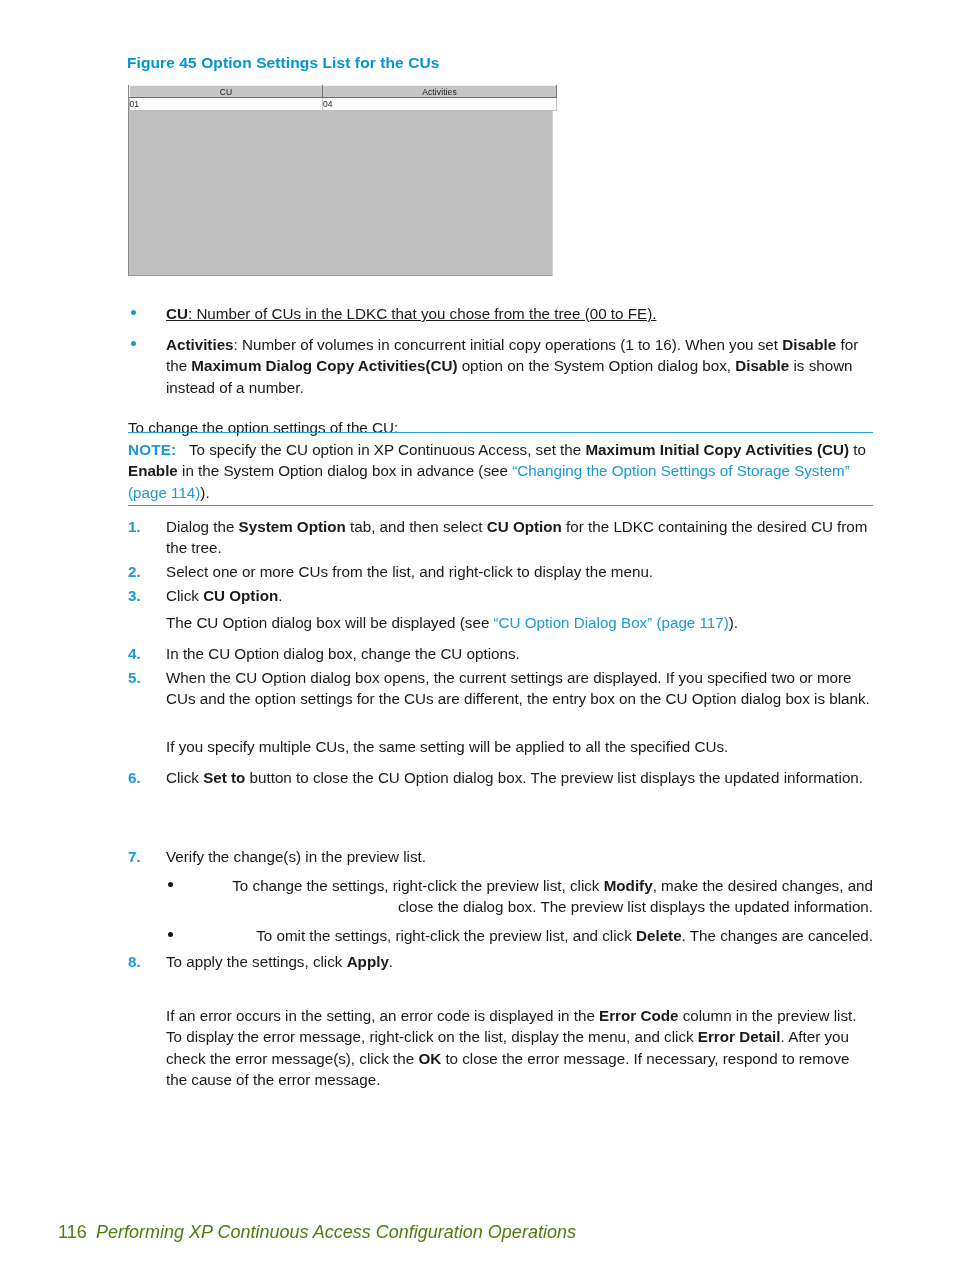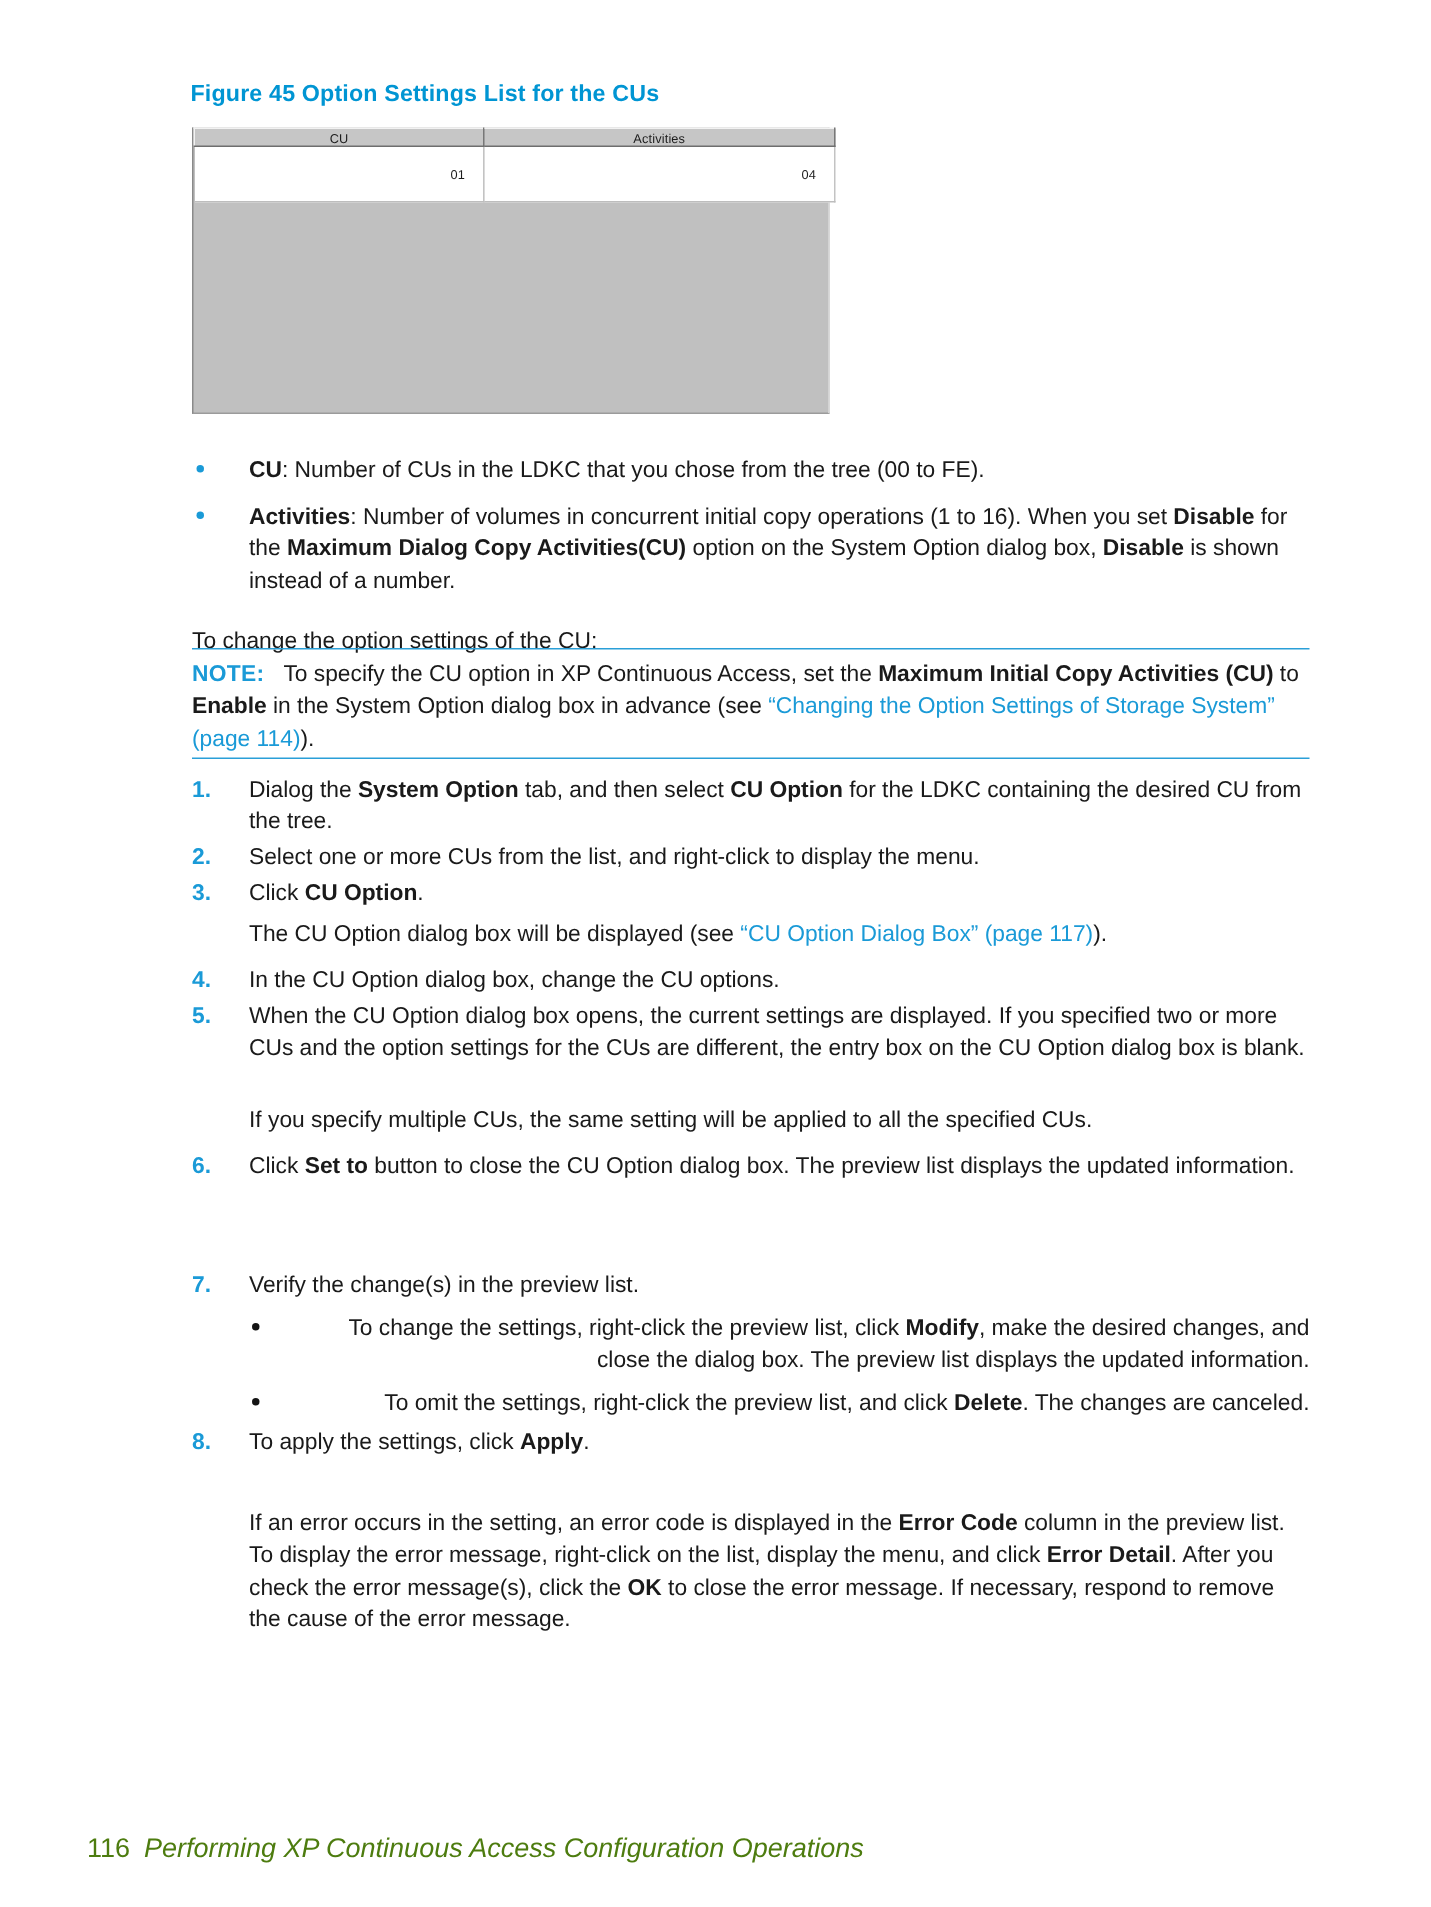--- a/index.html
+++ b/index.html
@@ -68,22 +68,22 @@
     font-weight: normal;
     text-align: center;
     padding: 0;
     letter-spacing: 0.1px;
   }
   .tbl td {
     height: 12px;
     background: #ffffff;
     border-right: 1px solid #c3c3c3;
     border-bottom: 1px solid #bdbdbd;
-    text-align: right;
-    padding: 12px;
+    text-align: left;
+    padding: 0;
     letter-spacing: 0.1px;
   }
   .tbl th.c1 { width: 192px; }
   .tbl th.c2 { width: 233px; }
 
   
   .body-text {
     position: absolute;
     font-size: 15.2px;
     line-height: 21.4px;
@@ -217,21 +217,21 @@
       </thead>
       <tbody>
         <tr>
           <td>01</td>
           <td>04</td>
         </tr>
       </tbody>
     </table>
   </div>
 
-  <div class="bullet-row" style="top:303px;">
+  <div class="bullet-row" style="top:303px;text-decoration:underline;">
     <span class="bullet-dot"></span>
     <div class="bullet-body"><b>CU</b><span>: Number of CUs in the LDKC that you chose from the tree (00 to FE).</span></div>
   </div>
 
   <div class="bullet-row" style="top:334px;">
     <span class="bullet-dot"></span>
     <div class="bullet-body"><b>Activities</b><span>: Number of volumes in concurrent initial copy operations (1 to 16). When you set </span><b>Disable</b><span> for the </span><b>Maximum Dialog Copy Activities(CU)</b><span> option on the System Option dialog box, </span><b>Disable</b><span> is shown instead of a number.</span></div>
   </div>
 
   <div class="body-text" style="left:128px; top:417px; width:745px;">To change the option settings of the CU:</div>

